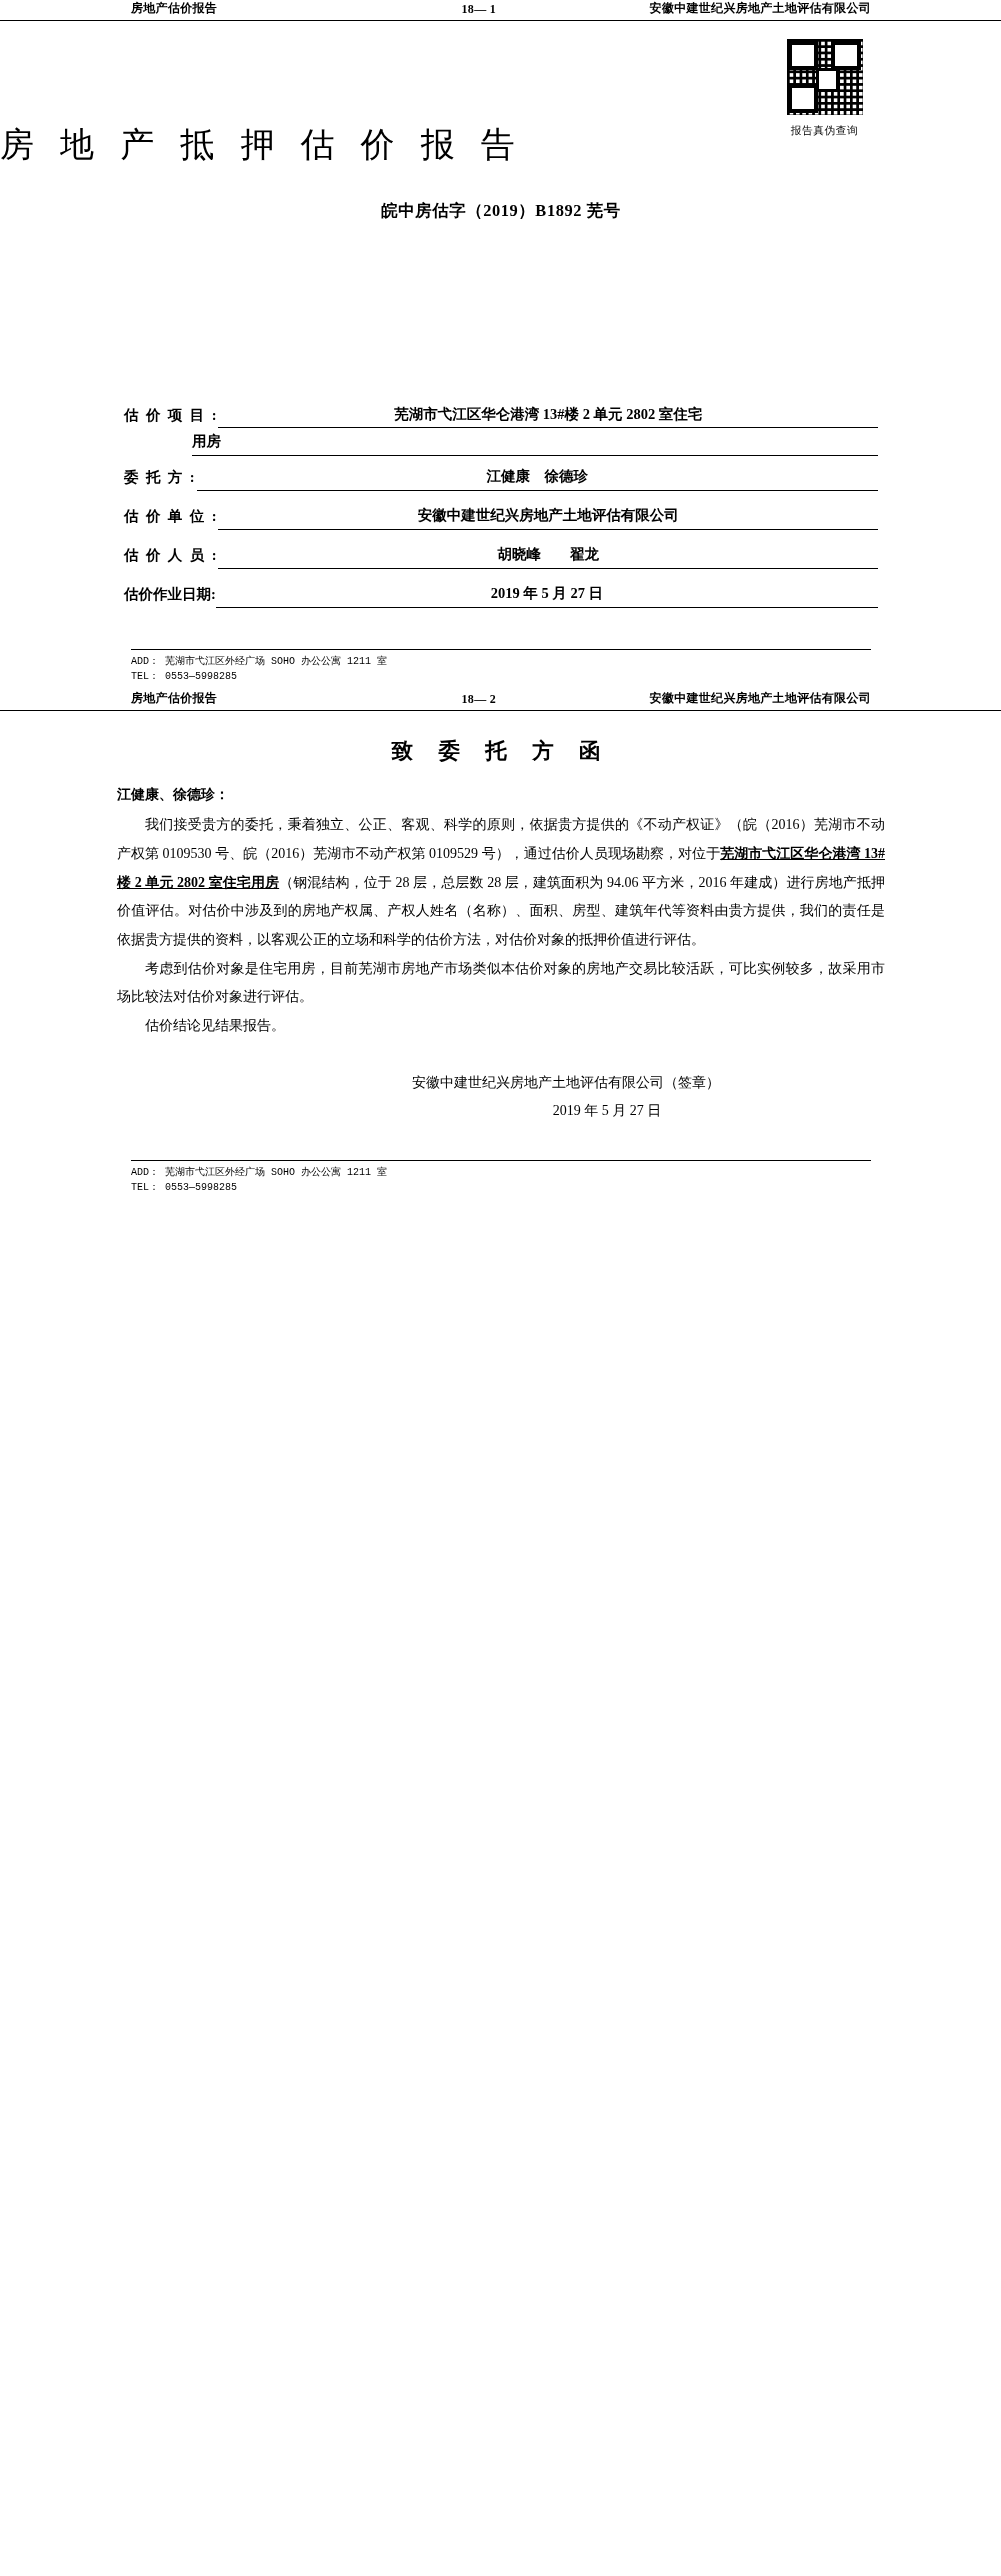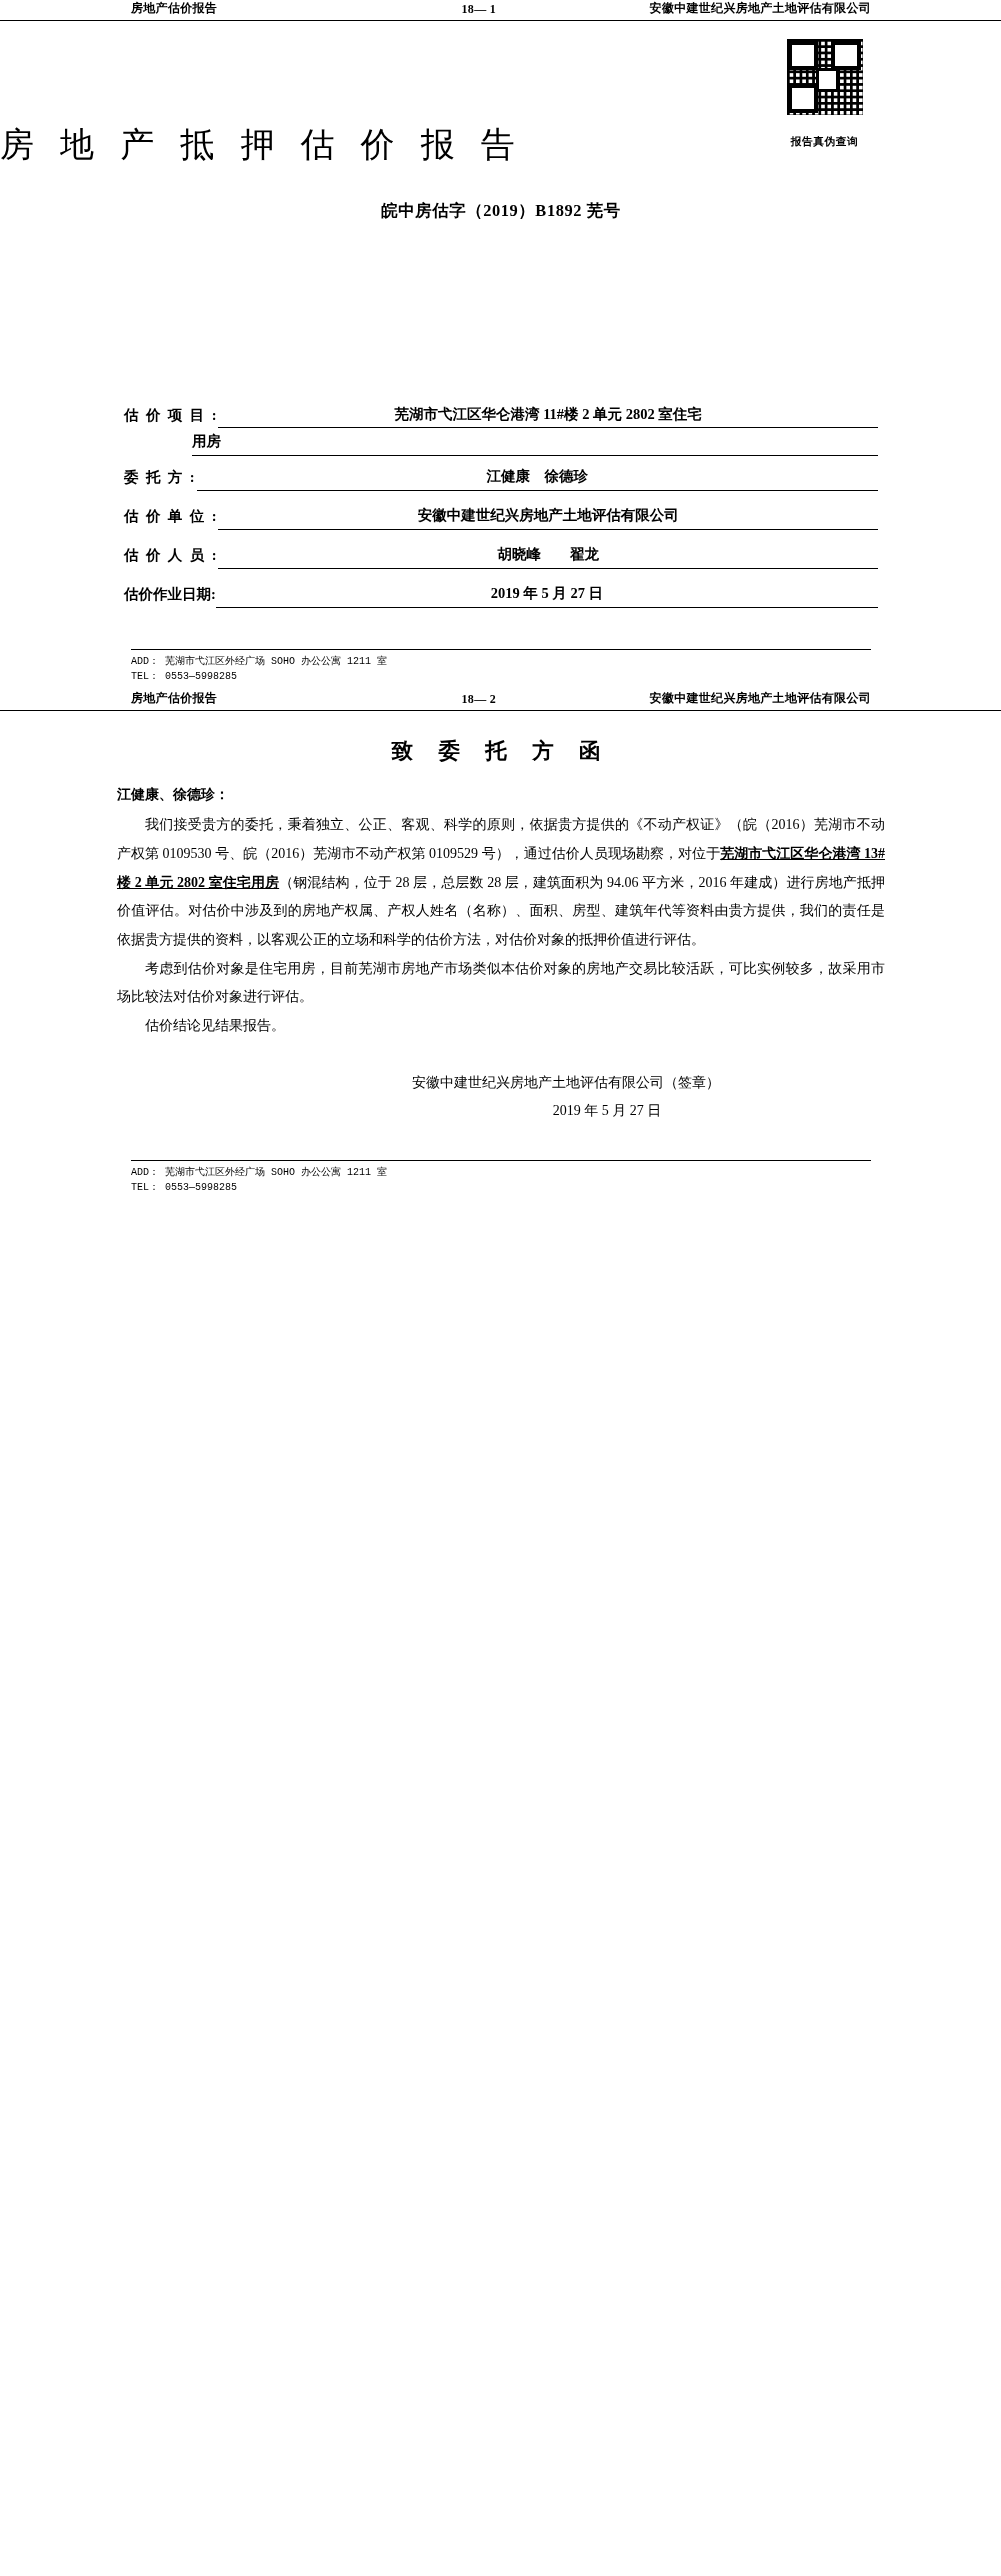--- a/index.html
+++ b/index.html
@@ -71,22 +71,22 @@
   }
   .qr-center {
     position: absolute;
     left: 29px; top: 29px;
     width: 17.7px; height: 17.7px;
     background: #fff;
     border: 3.2px solid #000;
   }
   .qr-caption {
     font-size: 10.7px;
-    font-weight: bold;
-    margin-top: 20px;
+    font-weight: normal;
+    margin-top: 9px;
     letter-spacing: 0.6px;
   }
 
   
   .cover-title {
     text-align: left;
     font-size: 34px;
     font-weight: normal;
     letter-spacing: 8.8px;
     margin-top: 101px;
@@ -205,21 +205,21 @@
 
   <div class="cover-title">房 地 产 抵 押 估 价 报 告</div>
   <div class="cover-sub">皖中房估字（2019）B1892 芜号</div>
 
   <div class="cover-gap"></div>
 
   <div class="fields">
 
     <div class="field-row">
       <span class="field-label">估 价 项 目 :</span>
-      <span class="field-value">芜湖市弋江区华仑港湾 11#楼 2 单元 2802 室住宅</span>
+      <span class="field-value">芜湖市弋江区华仑港湾 13#楼 2 单元 2802 室住宅</span>
     </div>
     <div class="field-cont">用房</div>
     <div class="field-spacer"></div>
 
     <div class="field-row">
       <span class="field-label">委 托 方 :</span>
       <span class="field-value">江健康　徐德珍</span>
     </div>
     <div class="field-spacer"></div>
 

